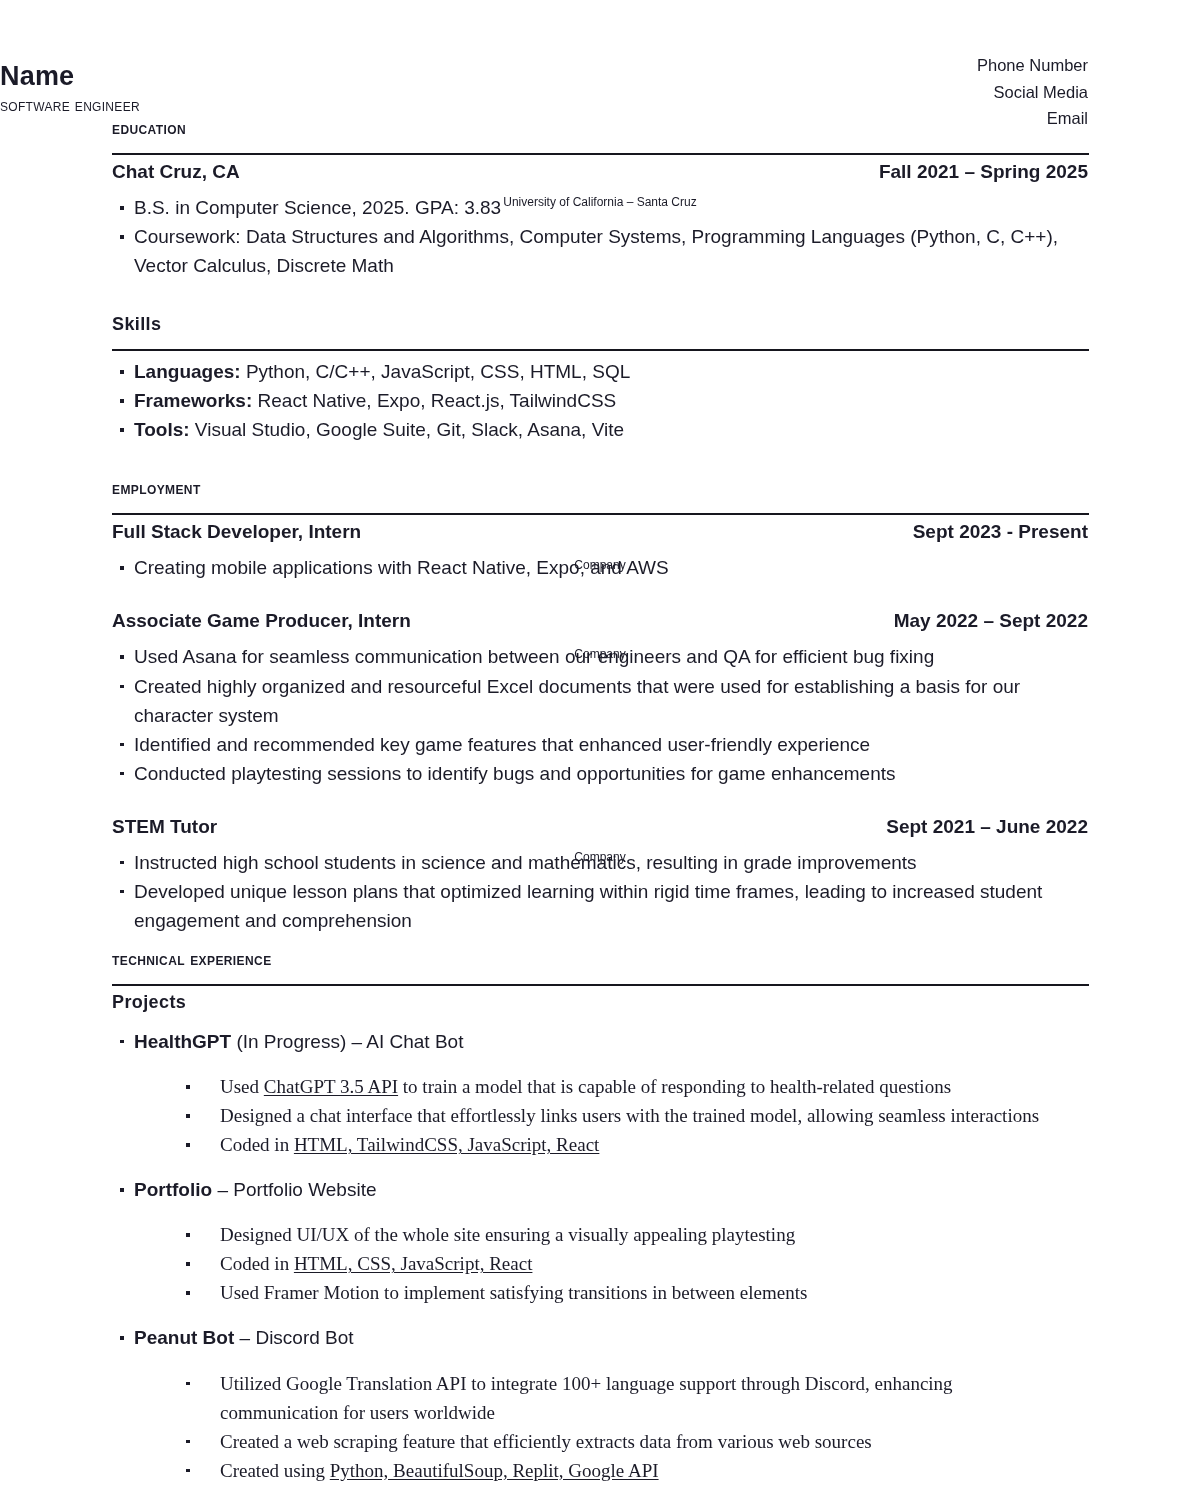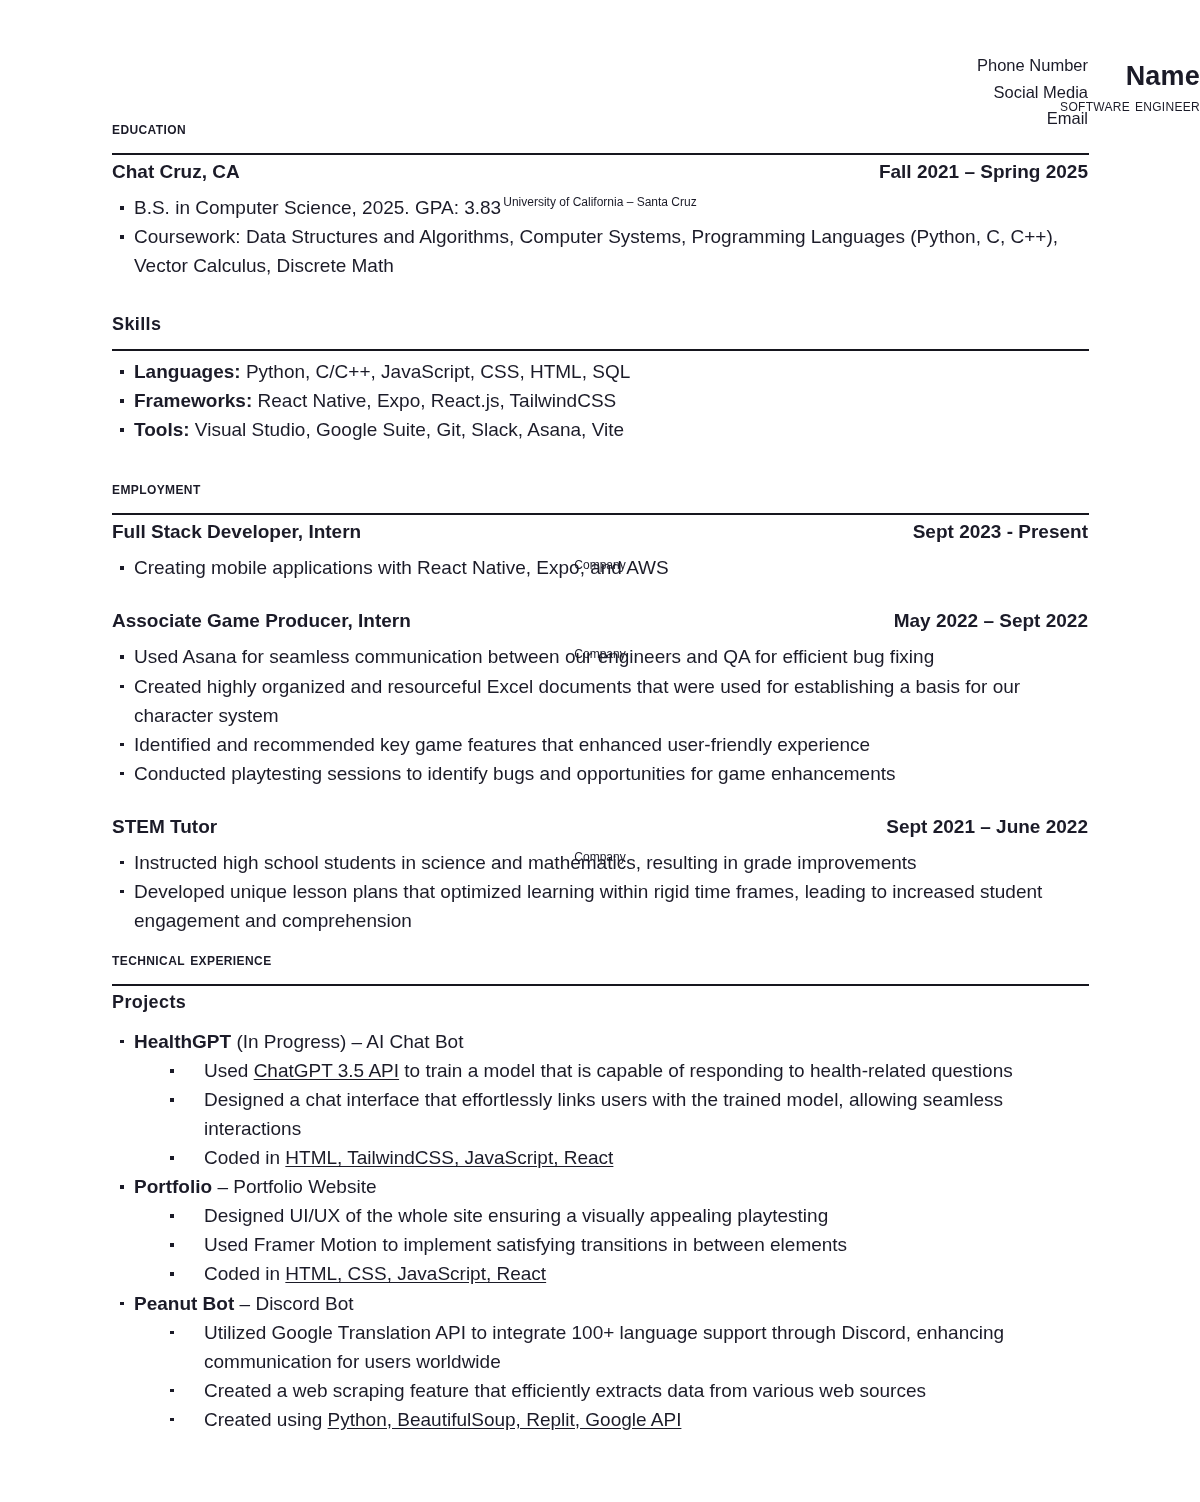--- a/index.html
+++ b/index.html
@@ -27,21 +27,21 @@
   .header {
     position: relative;
     height: 118px;
     padding-top: 52px;
   }
   .name-block {
     position: absolute;
     left: 0;
     right: 0;
     top: 62px;
-    text-align: right;
+    text-align: left;
   }
   .name {
     font-size: 27px;
     font-weight: bold;
     line-height: 1.05;
     letter-spacing: 0.2px;
   }
   .subtitle {
     font-size: 16.5px;
     font-variant: small-caps;
@@ -133,22 +133,23 @@
     content: "";
     position: absolute;
     left: 8px;
     top: 13px;
     width: 3.5px;
     height: 3.5px;
     background: #1b1b28;
   }
   ul.lv2 {
     list-style: none;
-    margin: 0;
-    padding: 0;
+    margin: 16px;
+    padding: 0;
+    font-family: Liberation Serif, serif;
   }
   ul.lv2 > li {
     position: relative;
     padding-left: 92px;
     font-size: 19px;
     line-height: 1.53;
   }
   ul.lv2 > li::before {
     content: "";
     position: absolute;
@@ -268,22 +269,22 @@
       <li><span>Coded in </span><span class="u">HTML, TailwindCSS, JavaScript, React</span><span></span></li>
     </ul>
 
     <ul class="lv1">
       <li class="proj-title">
         <span class="b">Portfolio</span><span> – Portfolio Website</span>
       </li>
     </ul>
     <ul class="lv2">
       <li><span>Designed UI/UX of the whole site ensuring a visually appealing playtesting</span><span class="u"></span><span></span></li>
+      <li><span>Coded in </span><span class="u">HTML, CSS, JavaScript, React</span><span></span></li>
       <li><span>Used Framer Motion to implement satisfying transitions in between elements</span><span class="u"></span><span></span></li>
-      <li><span>Coded in </span><span class="u">HTML, CSS, JavaScript, React</span><span></span></li>
     </ul>
 
     <ul class="lv1">
       <li class="proj-title">
         <span class="b">Peanut Bot</span><span> – Discord Bot</span>
       </li>
     </ul>
     <ul class="lv2">
       <li><span>Utilized Google Translation API to integrate 100+ language support through Discord, enhancing communication for users worldwide</span><span class="u"></span><span></span></li>
       <li><span>Created a web scraping feature that efficiently extracts data from various web sources</span><span class="u"></span><span></span></li>

